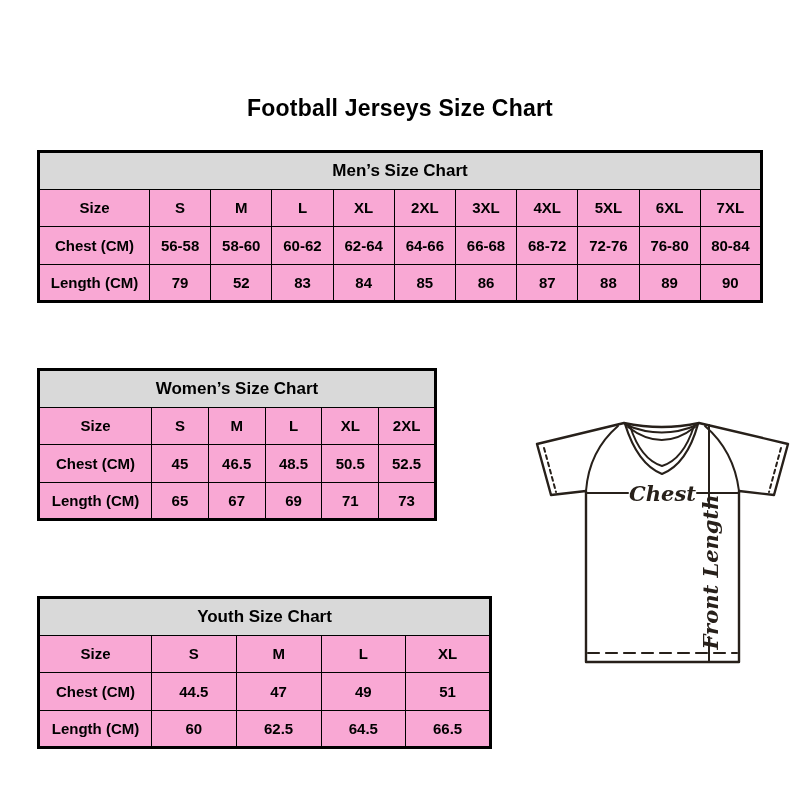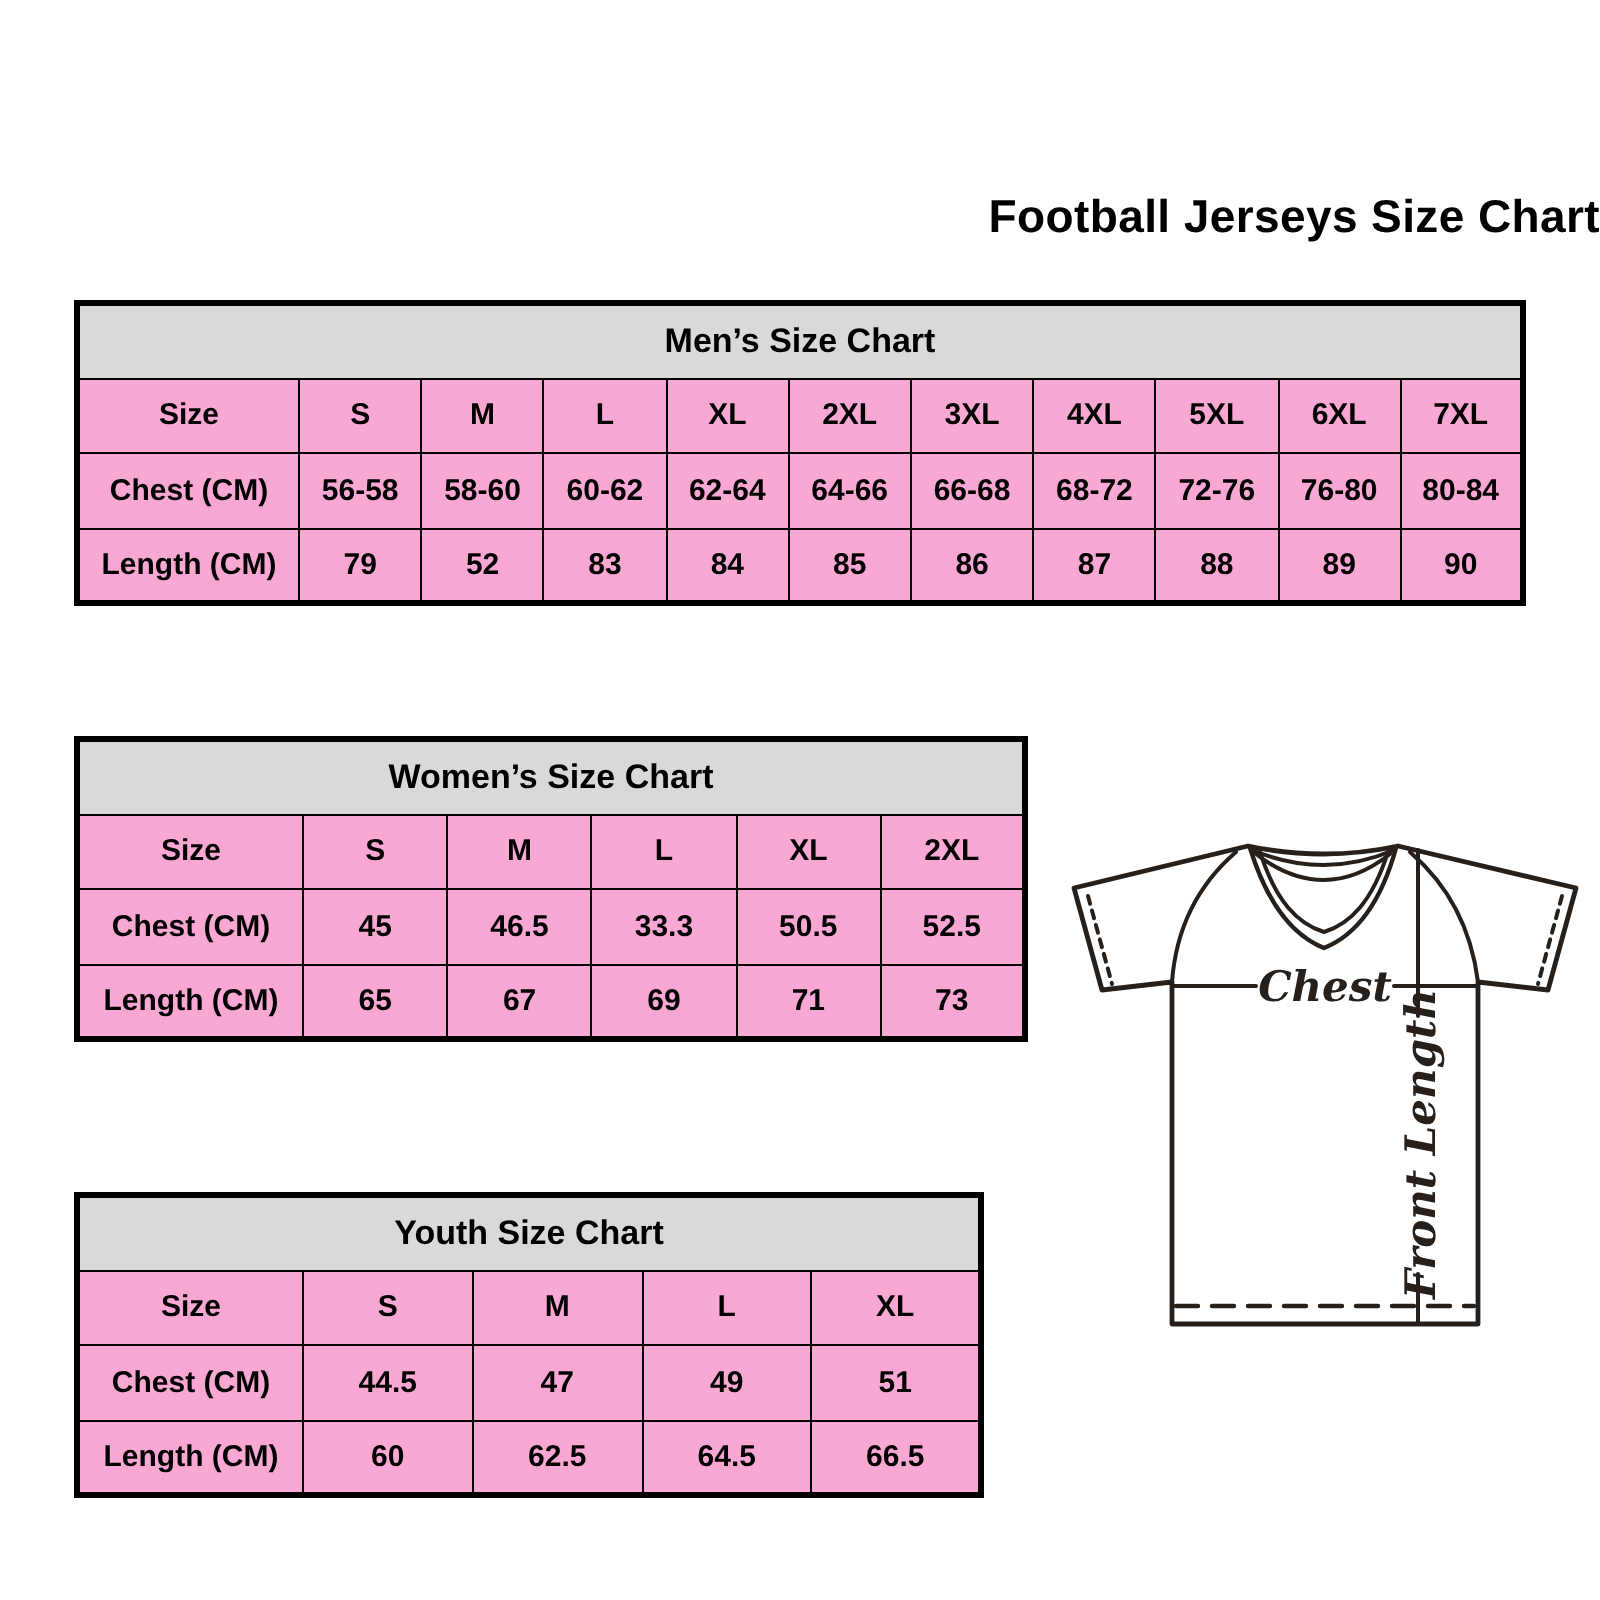--- a/index.html
+++ b/index.html
@@ -4,35 +4,35 @@
 <style>
   :root { --header-bg:#d9d9d9; --border:#000000; --line:#27201a; }
   * { box-sizing:border-box; }
   html,body { margin:0; padding:0; }
   body {
     width:800px; height:800px; background:#ffffff; position:relative;
     font-family:"Liberation Sans", sans-serif; color:#000;
   }
   .page-title {
     position:absolute; left:0; top:95px; width:800px;
-    text-align:right; font-size:23px; font-weight:bold; letter-spacing:0.2px;
+    text-align:center; font-size:23px; font-weight:bold; letter-spacing:0.2px;
   }
   table.size-table {
     position:absolute; border-collapse:collapse; table-layout:fixed;
     border:3px solid var(--border); background:#f9a8d4;
   }
   table.size-table td {
     border:1.5px solid var(--border); text-align:center; vertical-align:middle;
     font-weight:bold; font-size:15px; padding:0; height:37.5px; overflow:hidden;
   }
   table.size-table td.tbl-header {
     background:var(--header-bg); font-size:17px;
   }
   #table-mens   { left:37px; top:150px; width:726px; }
-  #table-womens { left:37px; top:368px; width:477px; }
+  #table-womens { left:37px; top:368px; width:400px; }
   #table-youth  { left:37px; top:548px; width:455px;margin-top:48px; }
   #table-mens col.label-col { width:111px; }
   #table-womens col.label-col, #table-youth col.label-col { width:113px; }
   .jersey-wrap { position:absolute; left:529px; top:413px; width:270px; height:260px; }
   .diagram-label {
     font-family:"DejaVu Serif", serif; font-style:italic; font-weight:bold;
     font-size:21px; fill:var(--line); stroke:none;
   }
 </style>
 </head>
@@ -118,21 +118,21 @@
         <td>S</td>
         <td>M</td>
         <td>L</td>
         <td>XL</td>
         <td>2XL</td>
       </tr>
       <tr>
         <td class="label">Chest (CM)</td>
         <td>45</td>
         <td>46.5</td>
-        <td>33.3</td>
+        <td>48.5</td>
         <td>50.5</td>
         <td>52.5</td>
       </tr>
       <tr>
         <td class="label">Length (CM)</td>
         <td>65</td>
         <td>67</td>
         <td>69</td>
         <td>71</td>
         <td>73</td>

